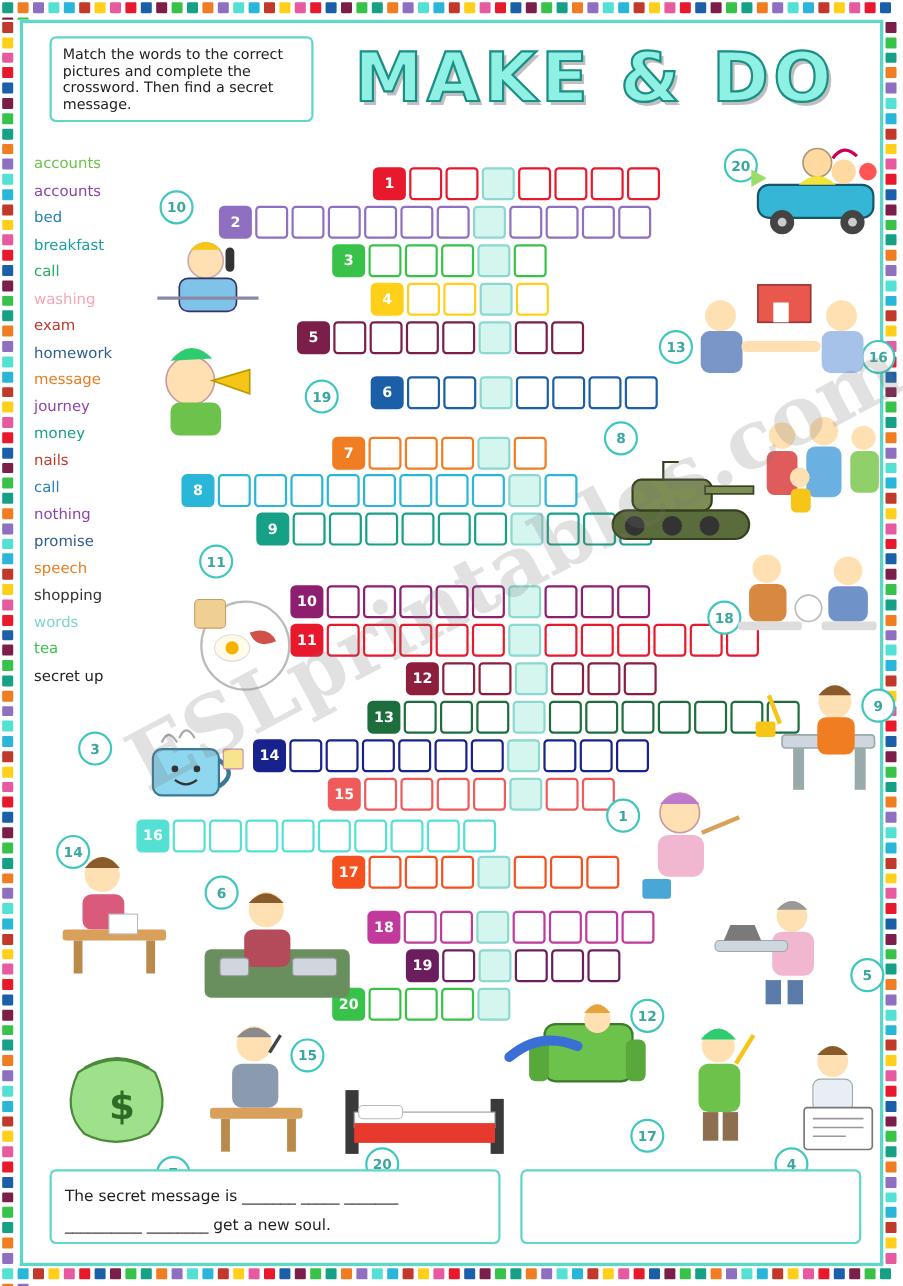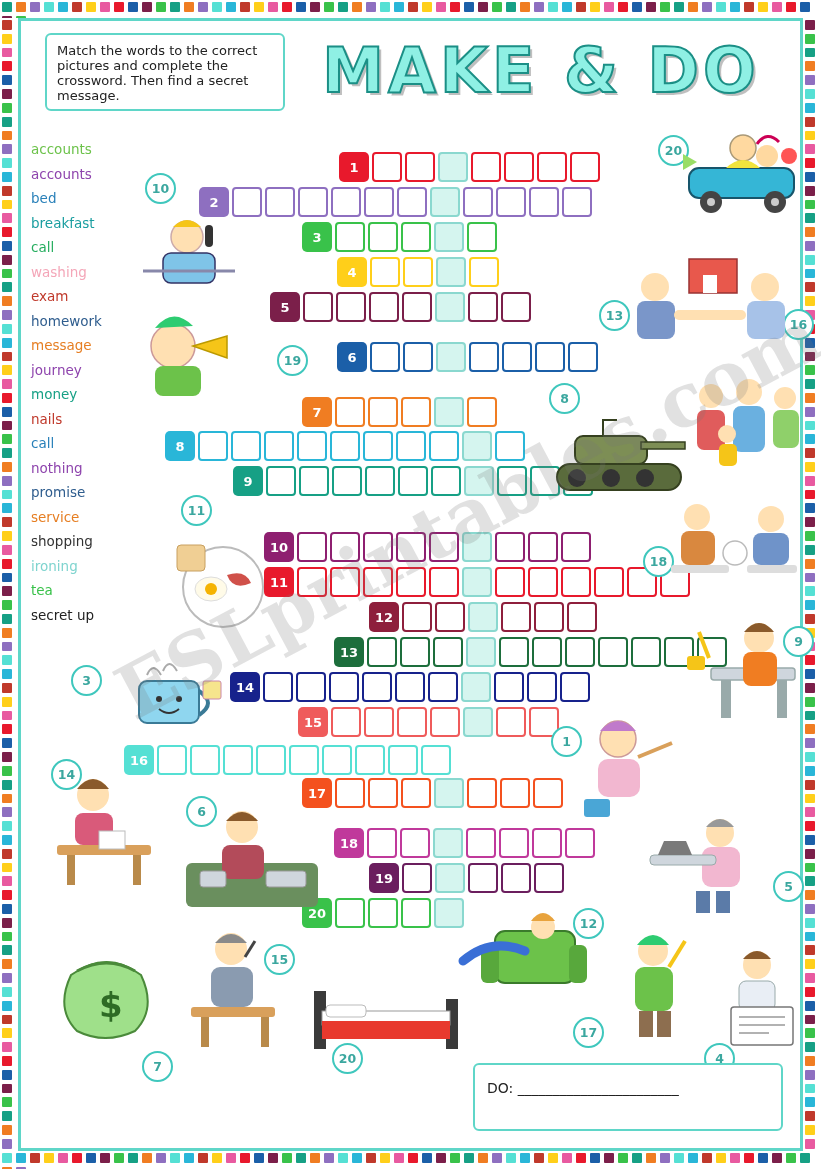--- a/index.html
+++ b/index.html
@@ -420,23 +420,23 @@
         <div style="color: rgb(244, 166, 184);">washing</div>
         <div style="color: rgb(192, 57, 43);">exam</div>
         <div style="color: rgb(47, 93, 142);">homework</div>
         <div style="color: rgb(230, 126, 34);">message</div>
         <div style="color: rgb(142, 68, 173);">journey</div>
         <div style="color: rgb(22, 160, 133);">money</div>
         <div style="color: rgb(192, 57, 43);">nails</div>
         <div style="color: rgb(41, 128, 185);">call</div>
         <div style="color: rgb(142, 68, 173);">nothing</div>
         <div style="color: rgb(47, 93, 142);">promise</div>
-        <div style="color: rgb(230, 126, 34);">service</div>
+        <div style="color: rgb(230, 126, 34);">speech</div>
         <div style="color: rgb(51, 51, 51);">shopping</div>
-        <div style="color: rgb(127, 212, 207);">ironing</div>
+        <div style="color: rgb(127, 212, 207);">words</div>
         <div style="color: rgb(57, 194, 74);">tea</div>
         <div style="color: rgb(34, 34, 34);">secret up</div>
       </div>
 
     <div id="grid">
         <div class="numcell" style="left: 318px; top: 131px; background: rgb(232, 25, 44);">1</div>
         <div class="cell" style="left: 351px; top: 131px; border-color: rgb(232, 25, 44);"></div>
         <div class="cell" style="left: 384px; top: 131px; border-color: rgb(232, 25, 44);"></div>
         <div class="cell shade" style="left: 417px; top: 131px; border-color: rgb(138, 216, 207);"></div>
         <div class="cell" style="left: 450px; top: 131px; border-color: rgb(232, 25, 44);"></div>
@@ -835,19 +835,22 @@
             <rect x="150" y="38" width="12" height="50" fill="#3a3a3a"></rect>
             <rect x="26" y="50" width="128" height="14" fill="#ffffff" stroke="#999"></rect>
             <rect x="26" y="60" width="128" height="18" fill="#e8392e"></rect>
             <rect x="30" y="44" width="40" height="12" rx="4" fill="#fff" stroke="#bbb"></rect>
           </svg>
         </div>
       </div>
 
     <div id="watermark">ESLprintables.com</div>
 
+    <div class="botbox" id="secretbox">
+      <div>The secret message is _______   _____   _______</div>
+      <div>__________  ________ get a new soul.</div>
+    </div>
 
     <div class="botbox" id="makedobox">
-      <div>DO: _______________________</div>
     </div>
 
   </div>
 </div>
 
 </body></html>

